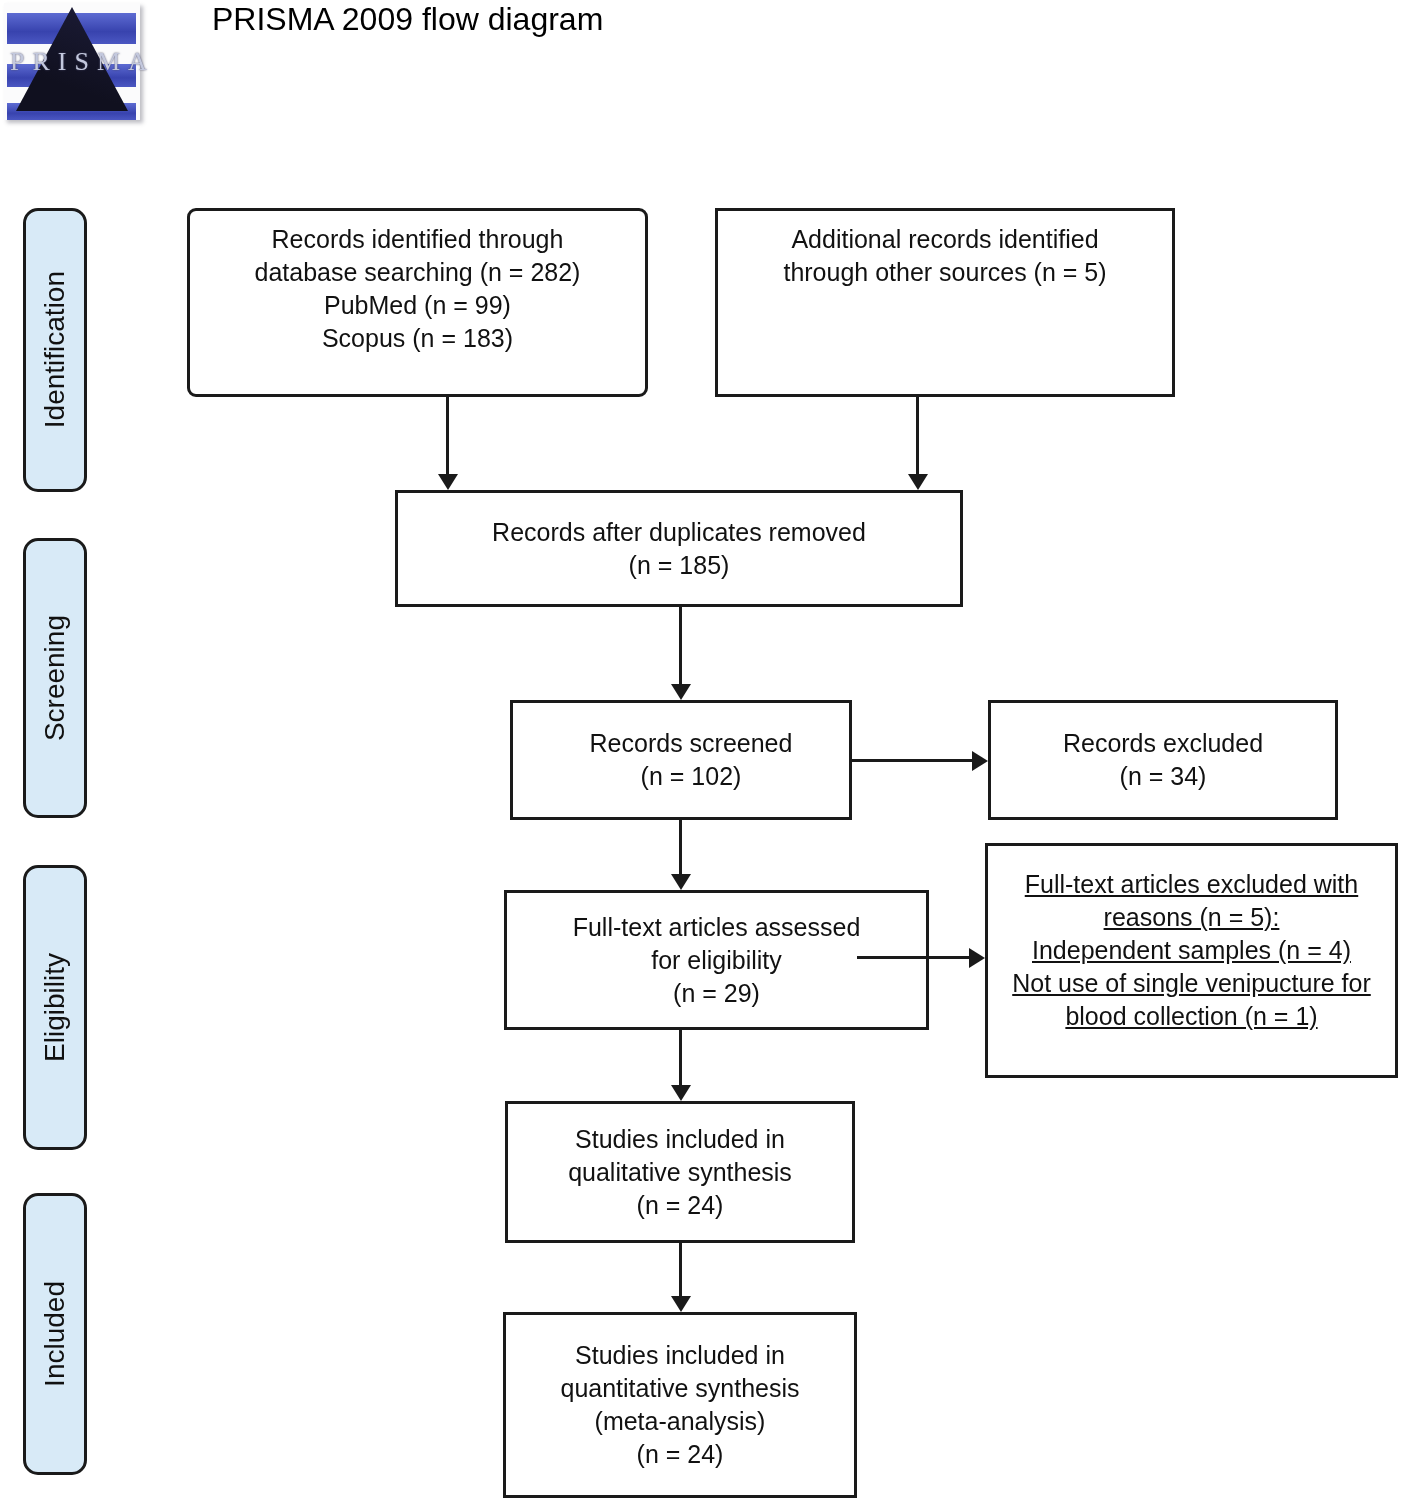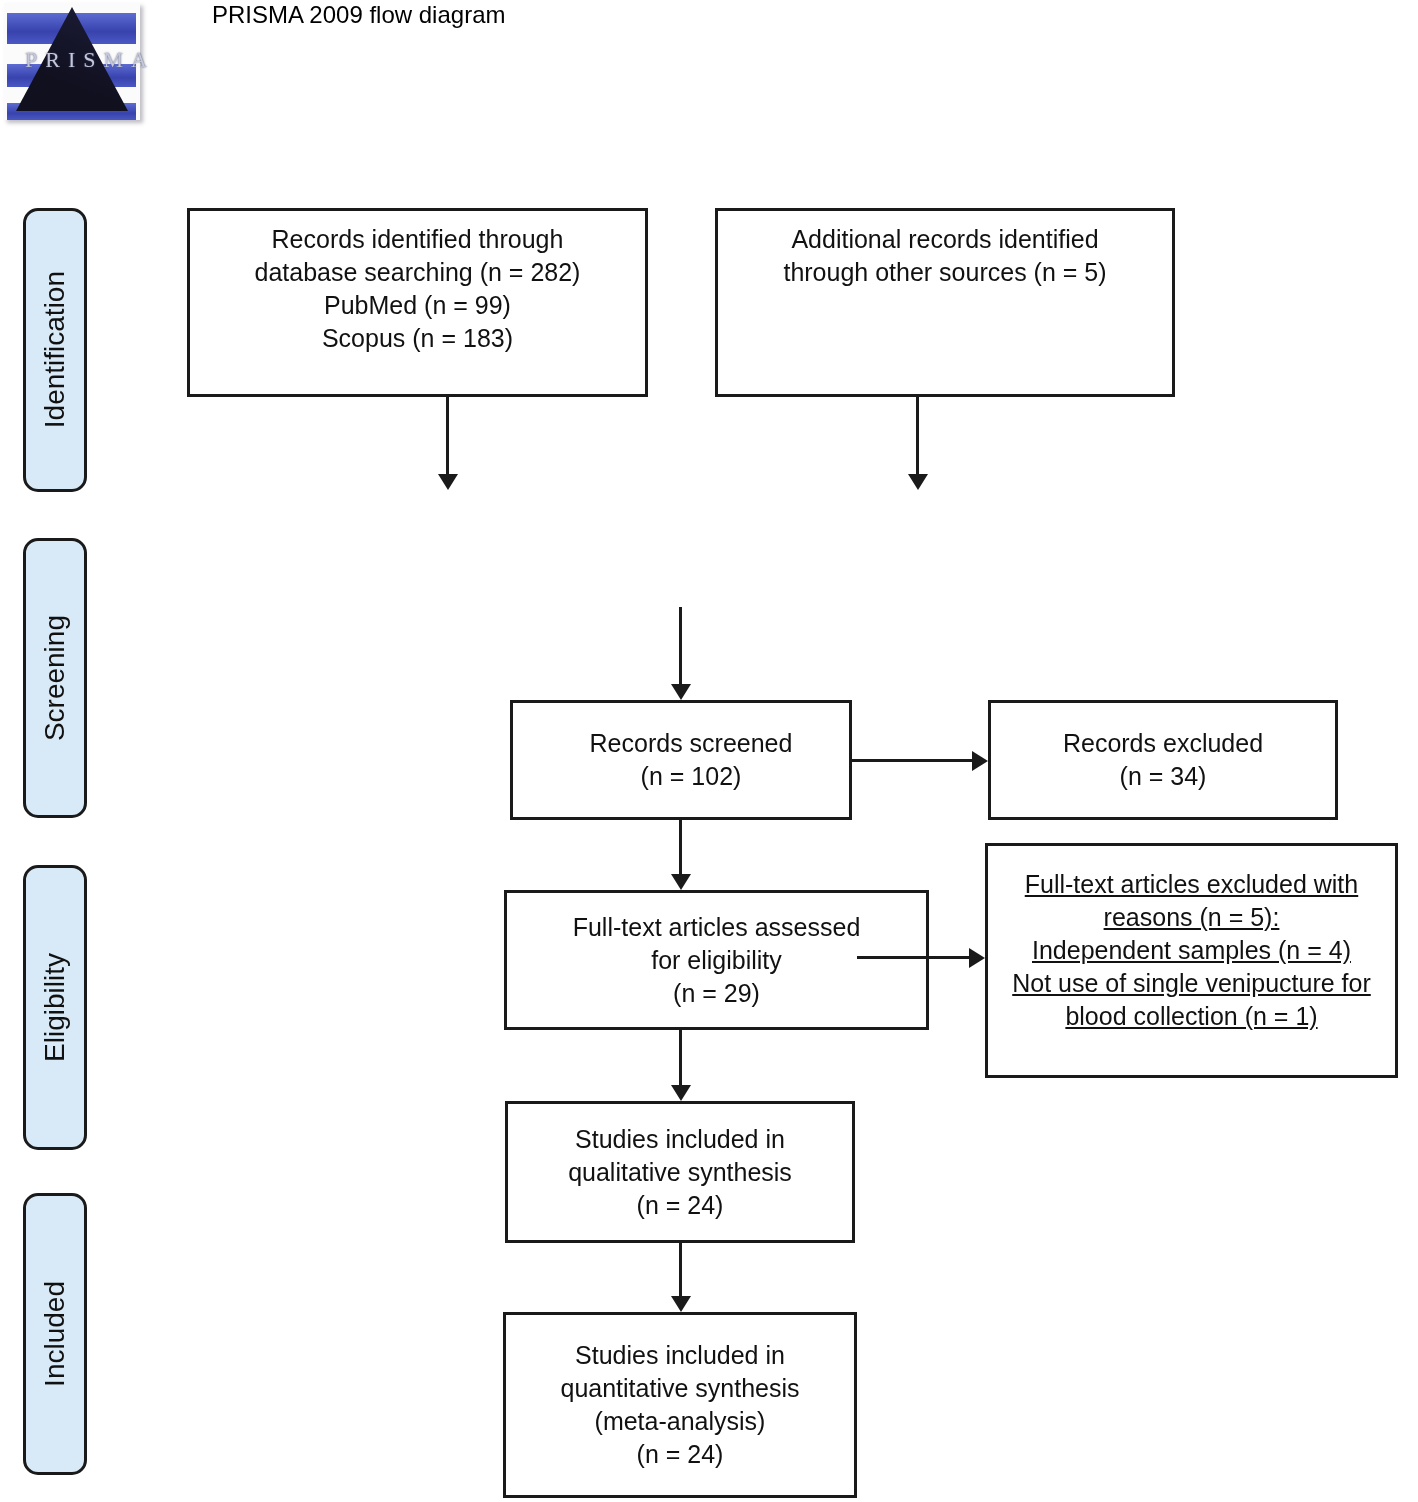--- a/index.html
+++ b/index.html
@@ -26,32 +26,32 @@
   .band1 { top: 10px; height: 31px; }
   .band2 { top: 61px; height: 23px; }
   .band3 { top: 100px; height: 17px; }
   .logo-triangle {
     position: absolute; left: 12px; top: 4px; width: 112px; height: 104px;
     background: linear-gradient(200deg, #1c1c38 0%, #10101f 70%);
     clip-path: polygon(50% 0, 100% 100%, 0 100%);
     filter: drop-shadow(0 0 1px #6e2a38);
   }
   .logo-text {
-    position: absolute; top: 44px; left: 21px; right: 0;
+    position: absolute; top: 44px; left: 6px; right: 0;
     text-align: center;
     font-family: "Liberation Serif", serif;
-    font-size: 22px; letter-spacing: 8px;
+    font-size: 26px; letter-spacing: 8px;
     color: #c3c8dd;
     text-shadow: 0 0 2px #474766;
   }
 
   
   .page-title {
     position: absolute; left: 212px; top: 1px;
-    font-size: 24px; color: #000000;
+    font-size: 32px; color: #000000;
   }
 
   
   .stage {
     position: absolute; left: 23px; width: 64px;
     box-sizing: border-box;
     background: #d8eaf7;
     border: 3px solid #1a1a1a;
     border-radius: 15px;
     display: flex; align-items: center; justify-content: center;
@@ -71,21 +71,21 @@
   .box {
     position: absolute; box-sizing: border-box;
     background: #ffffff;
     border: 3px solid #1a1a1a;
     display: flex; flex-direction: column; align-items: center;
     text-align: center;
     font-size: 25px; line-height: 33px;
     white-space: pre-line;
   }
   .box.center { justify-content: center; }
-  #b1 { left: 187px; top: 208px;  width: 461px; height: 189px; padding-top: 12px; }
+  #b1 { left: 187px; top: 208px;  width: 461px; height: 189px; padding-top: 12px; border-radius: 9px; }
   #b2 { left: 715px; top: 208px;  width: 460px; height: 189px; padding-top: 12px; }
   #b3 { left: 395px; top: 490px;  width: 568px; height: 117px; }
   #b4 { left: 510px; top: 700px;  width: 342px; height: 120px; padding-left: 20px; }
   #b5 { left: 988px; top: 700px;  width: 350px; height: 120px; }
   #b6 { left: 504px; top: 890px;  width: 425px; height: 140px; }
   #b7 { left: 985px; top: 843px;  width: 413px; height: 235px; padding-top: 22px; text-decoration: underline; }
   #b8 { left: 505px; top: 1101px; width: 350px; height: 142px; }
   #b9 { left: 503px; top: 1312px; width: 354px; height: 186px; }
 
   
@@ -137,20 +137,22 @@
   <div class="stage" id="st-included">
     <span class="stage-text">Included</span>
   </div>
 
   <div class="box" id="b1">Records identified through
 database searching (n = 282)
 PubMed (n = 99)
 Scopus (n = 183)</div>
   <div class="box" id="b2">Additional records identified
 through other sources (n = 5)</div>
+  <div class="box center" id="b3">Records after duplicates removed
+(n = 185)</div>
   <div class="box center" id="b4">Records screened
 (n = 102)</div>
   <div class="box center" id="b5">Records excluded
 (n = 34)</div>
   <div class="box center" id="b6">Full-text articles assessed
 for eligibility
 (n = 29)</div>
   <div class="box" id="b7">Full-text articles excluded with
 reasons (n = 5):
 Independent samples (n = 4)

